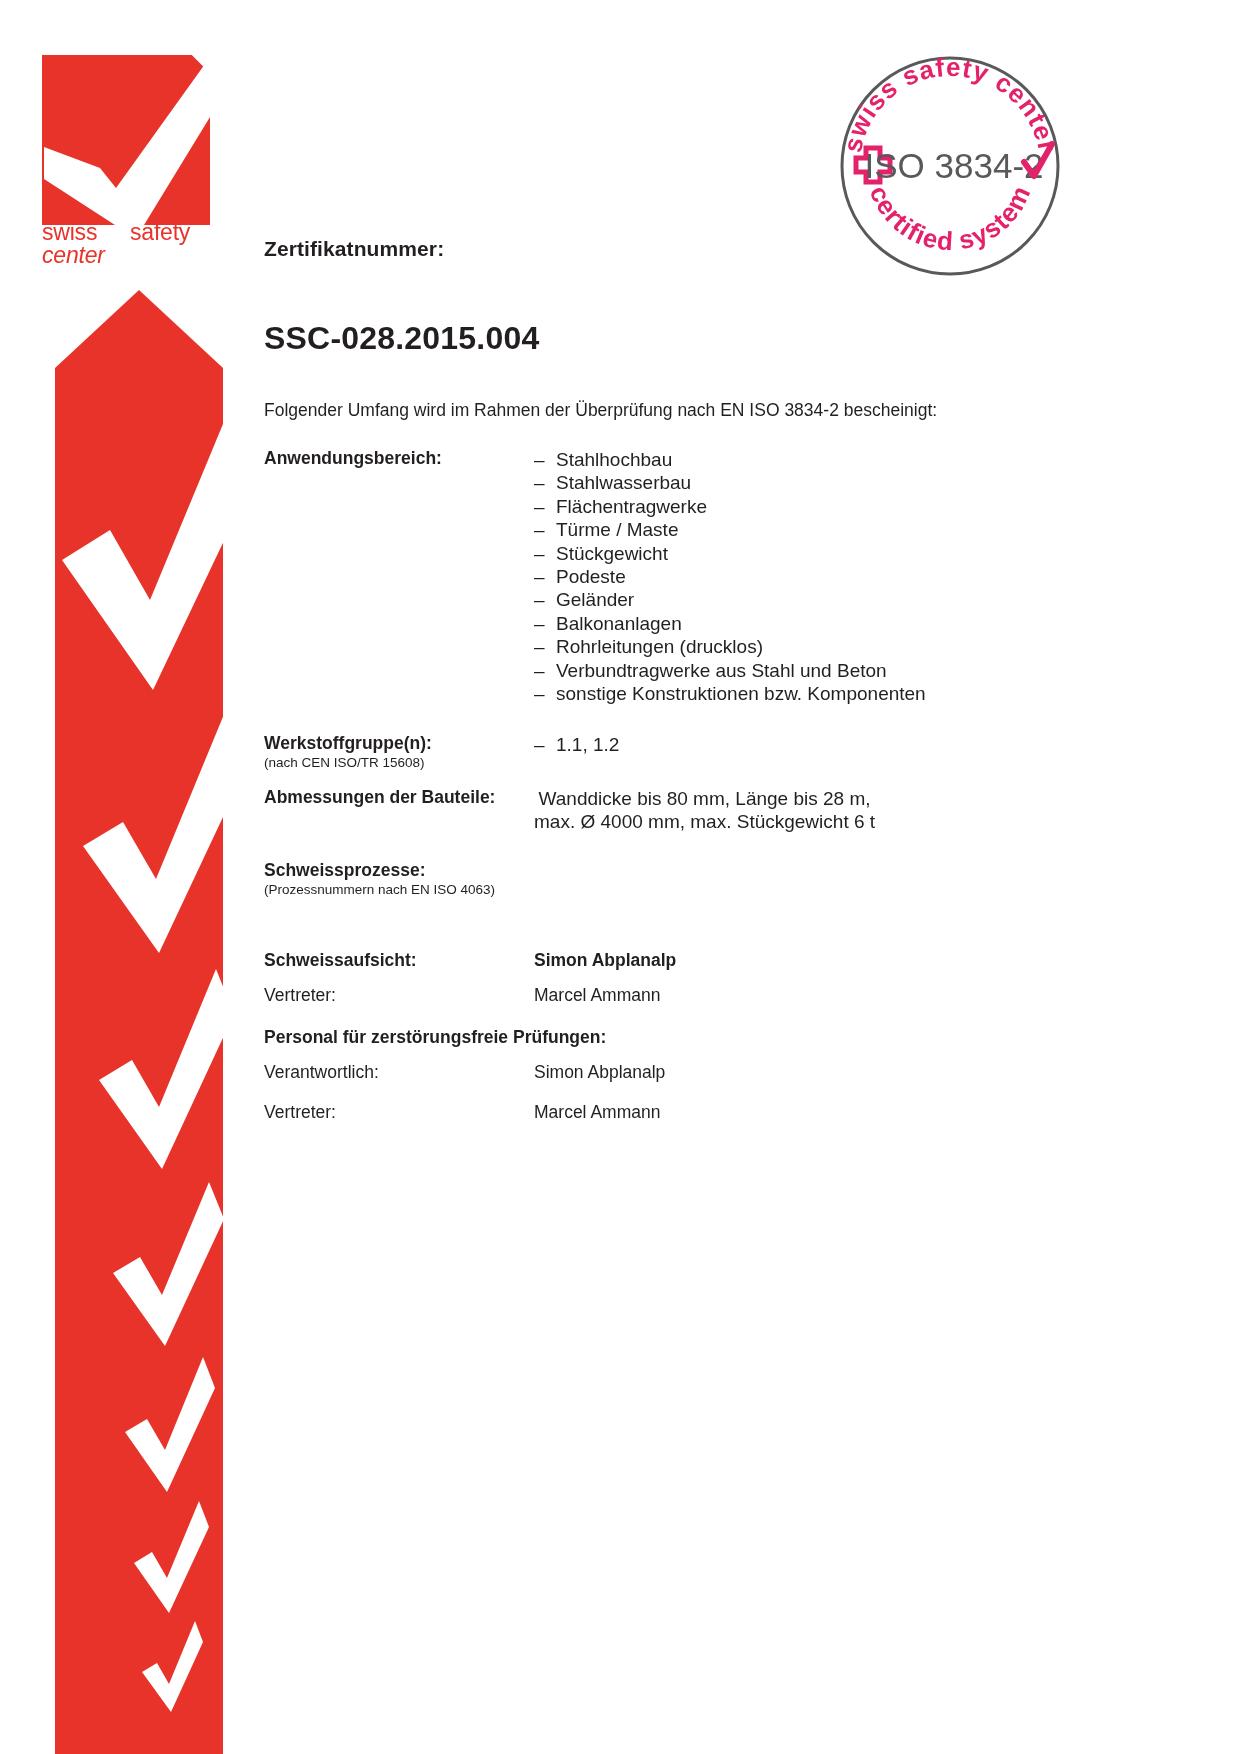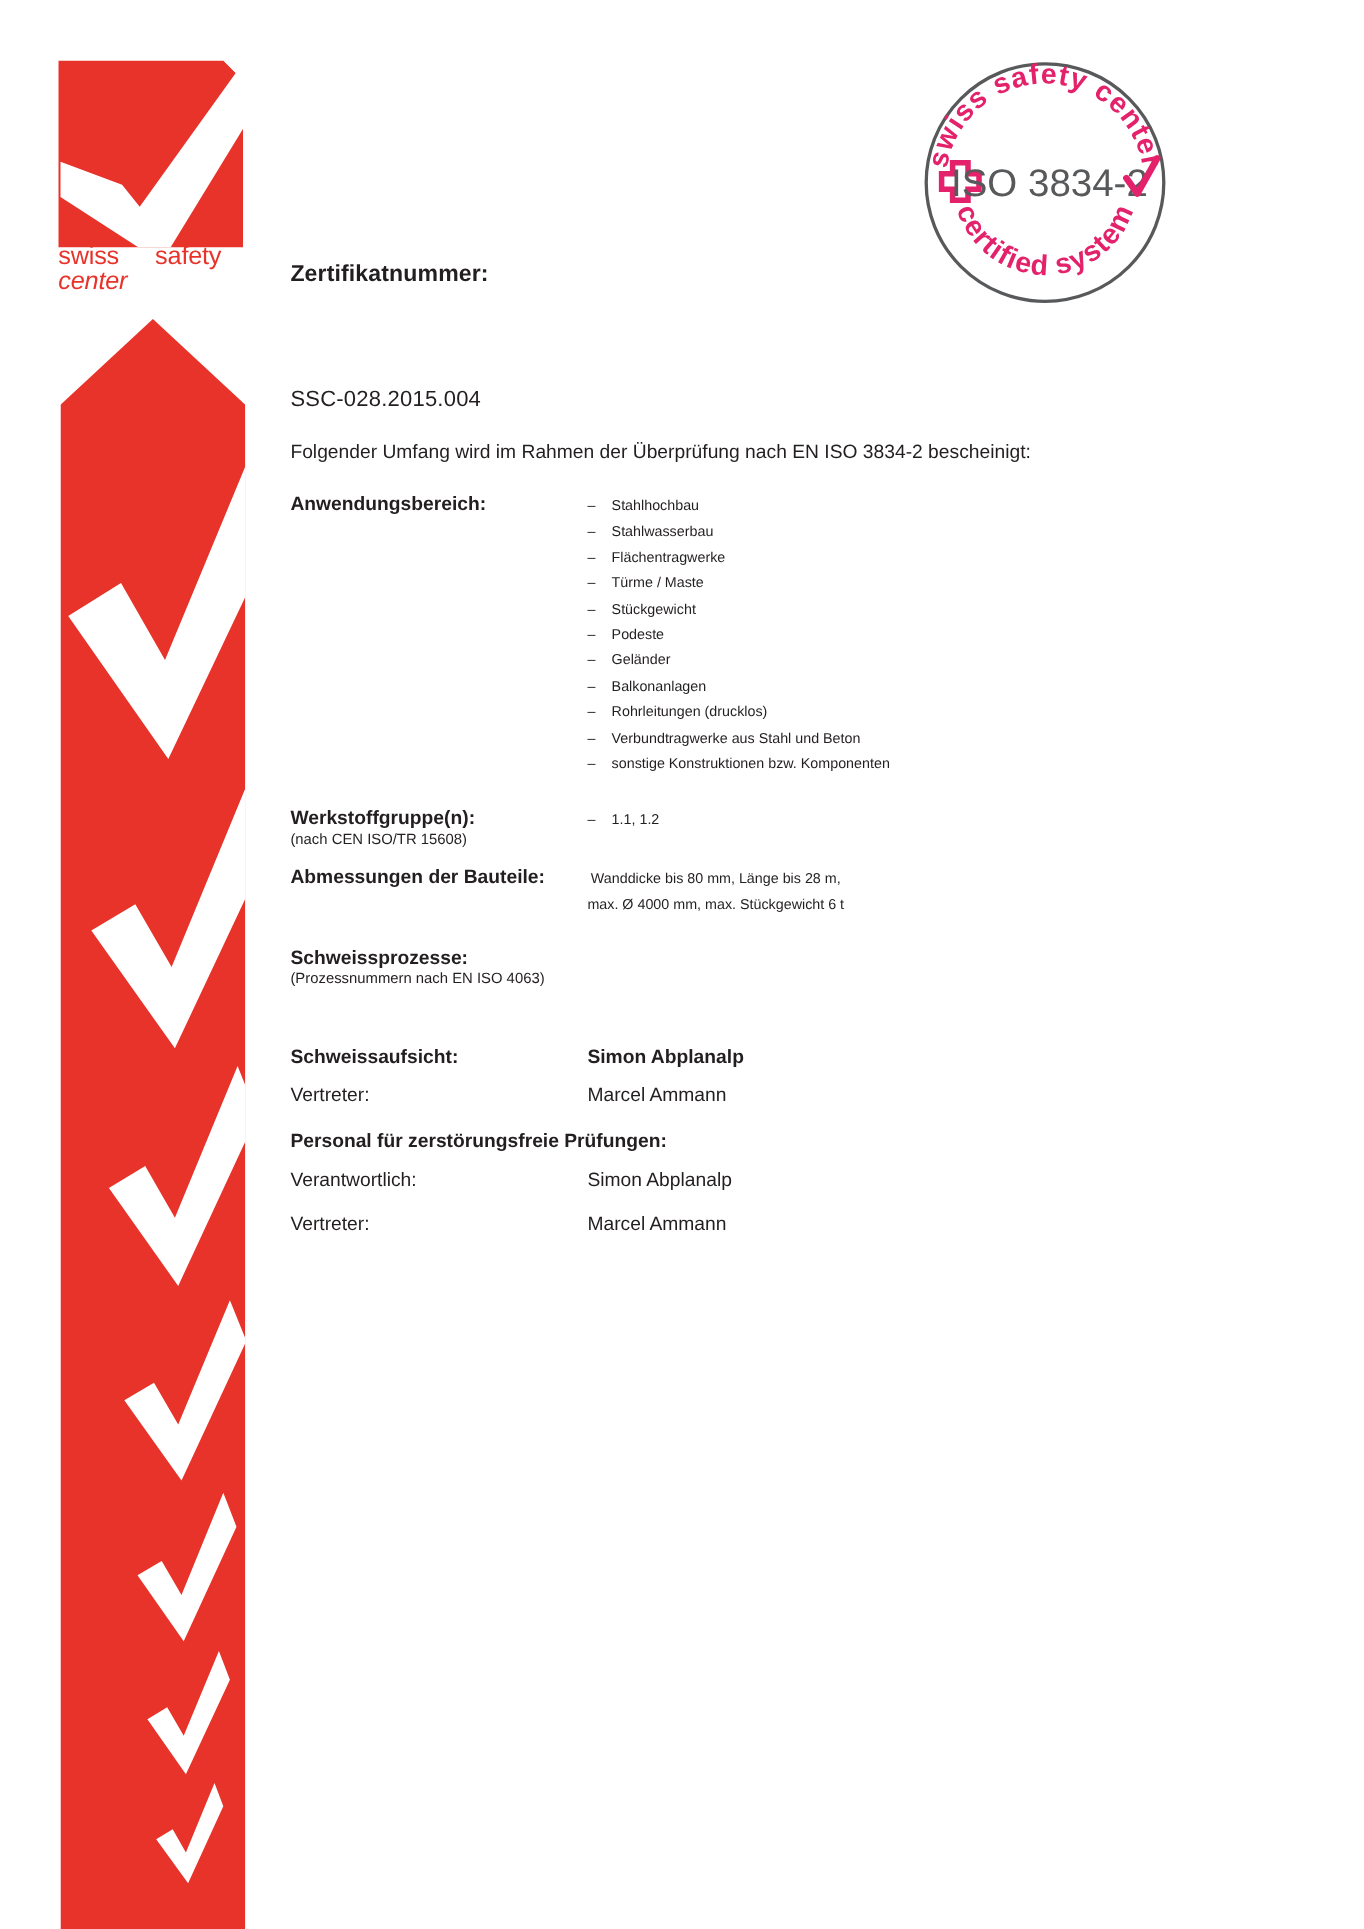--- a/index.html
+++ b/index.html
@@ -24,21 +24,21 @@
     left: 55px;
     top: 290px;
     width: 168px;
     height: 1464px;
   }
   .side-band svg { display: block; }
 
   
   .logo-block {
     position: absolute;
-    left: 53px;
+    left: 42px;
     top: 55px;
     width: 140px;
     height: 225px;
   }
   .logo-mark {
     position: absolute;
     left: 0; top: 0;
     width: 168px;
     height: 170px;
   }
@@ -80,24 +80,23 @@
     left: 0;
     top: 237px;
     font-size: 21px;
     font-weight: bold;
     letter-spacing: 0.1px;
   }
   .cert-number {
     position: absolute;
     left: 0;
     top: 320px;
-    font-size: 20px;
-    font-weight: normal;
+    font-size: 32px;
+    font-weight: bold;
     letter-spacing: 0.2px;
-    margin-top: 32px;
   }
   .intro {
     position: absolute;
     left: 0;
     top: 400px;
     font-size: 17.5px;
     width: 820px;
   }
 
   .section { position: absolute; left: 0; width: 880px; }
@@ -115,21 +114,21 @@
     left: 0;
     top: 22px;
     font-size: 13.5px;
     font-weight: normal;
     white-space: nowrap;
   }
   .vals {
     position: absolute;
     left: 270px;
     top: 0;
-    font-size: 13px;
+    font-size: 19px;
   }
   .val-line { display: block; white-space: nowrap; line-height: 23.4px; text-align: center; }
 
   .dash-item { display: block; white-space: nowrap; line-height: 23.4px; }
   .dash-item .dash {
     display: inline-block;
     width: 22px;
     color: #231f20;
   }
 

